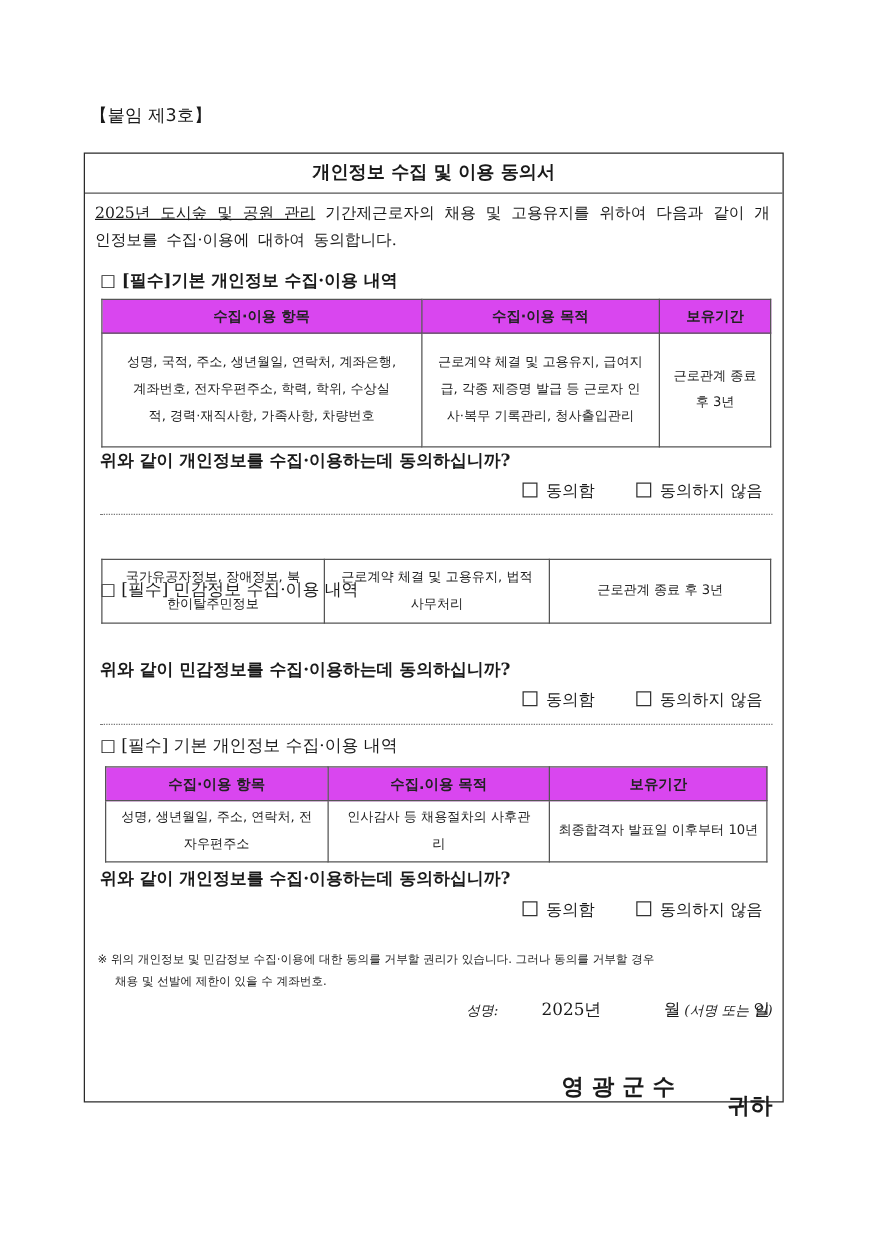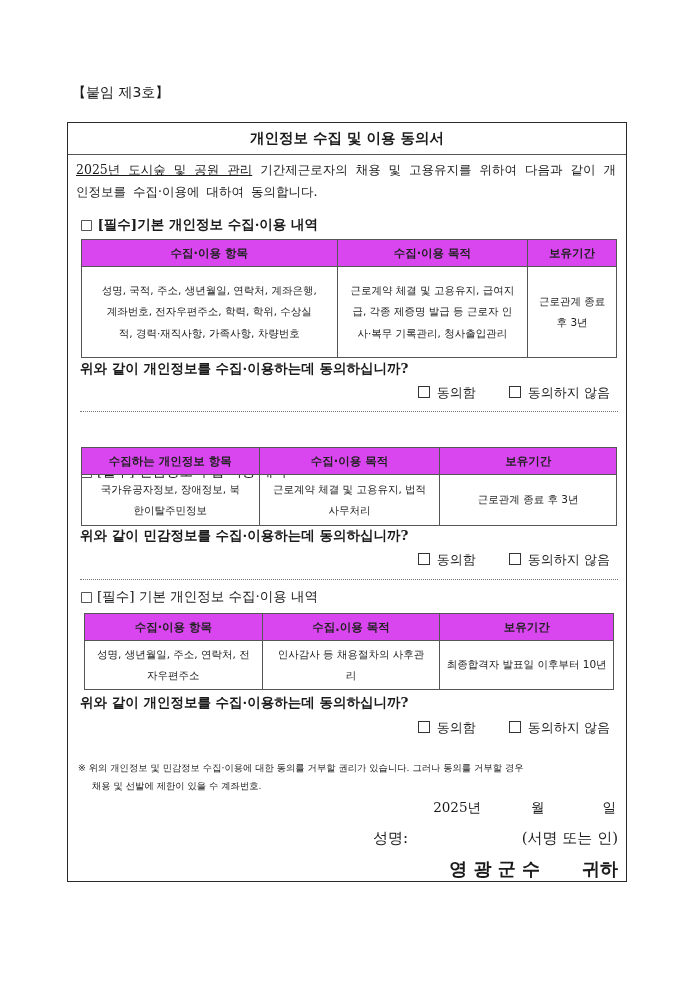--- a/index.html
+++ b/index.html
@@ -55,21 +55,21 @@
   }
   .note {
     position: absolute; left: 10px; right: 8px; top: 636px;
     font-family: "DejaVu Sans", sans-serif; font-size: 9.3px; line-height: 18px; color: #222;
   }
   .note .l2 { padding-left: 14px; }
   .date {
     position: absolute; right: 10px; top: 676px; font-size: 13.5px; display: flex; white-space: nowrap;
   }
   .sig {
-    position: absolute; top: 706px; font-size: 15px; white-space: nowrap;
+    position: absolute; top: 678px; font-size: 11px; white-space: nowrap; font-style: italic;
   }
   .recipient {
     position: absolute; right: 8px; top: 734px; font-size: 18px; font-weight: bold; white-space: nowrap;
     display: flex;
   }
 </style>
 </head>
 <body>
 
 <div class="attach">【붙임 제3호】</div>
@@ -115,25 +115,20 @@
     <span class="box">□</span>
     <span>[필수] 민감정보 수집·이용 내역</span>
   </div>
   <table class="t" style="left:13px; top:324px; width:536px;">
     <colgroup>
         <col style="width:178px">
         <col style="width:181px">
         <col style="width:177px">
       </colgroup>
     <tbody>
-        <tr>
-      <th>수집하는 개인정보 항목</th>
-      <th>수집·이용 목적</th>
-      <th>보유기간</th>
-    </tr>
     <tr>
       <td style="height:50px; padding:0 14px;">국가유공자정보, 장애정보, 북한이탈주민정보</td>
       <td style="padding:0 12px;">근로계약 체결 및 고용유지, 법적사무처리</td>
       <td>근로관계 종료 후 3년</td>
     </tr>
   </tbody>
     </table>
   <div class="q" style="top:404px;">위와 같이 민감정보를 수집·이용하는데 동의하십니까?</div>
   <div class="opts" style="top:428px;">
     <label><span class="chk"></span><span>동의함</span></label>
@@ -179,15 +174,15 @@
     <span>2025년</span>
     <span style="margin-left:50px;">월</span>
     <span style="margin-left:58px;">일</span>
   </div>
 
   <div class="sig" style="left:305px;">성명:</div>
   <div class="sig" style="right:8px;">(서명 또는 인)</div>
 
   <div class="recipient">
     <span>영 광 군 수</span>
-    <span style="margin-left:42px;">귀하</span>
+    <span style="margin-left:42px;margin-top:15px;">귀하</span>
   </div>
 </div>
 
 </body></html>

